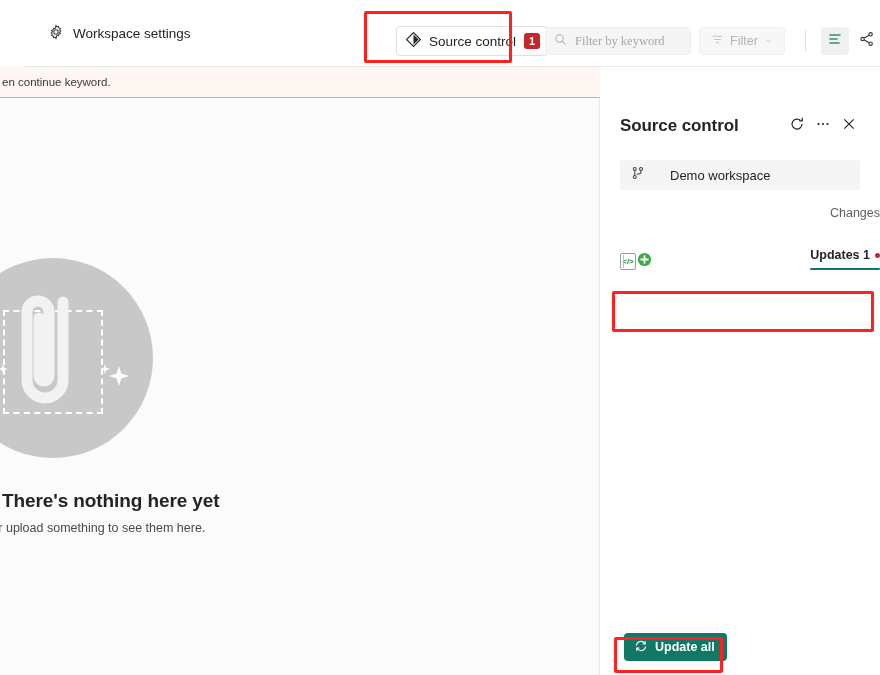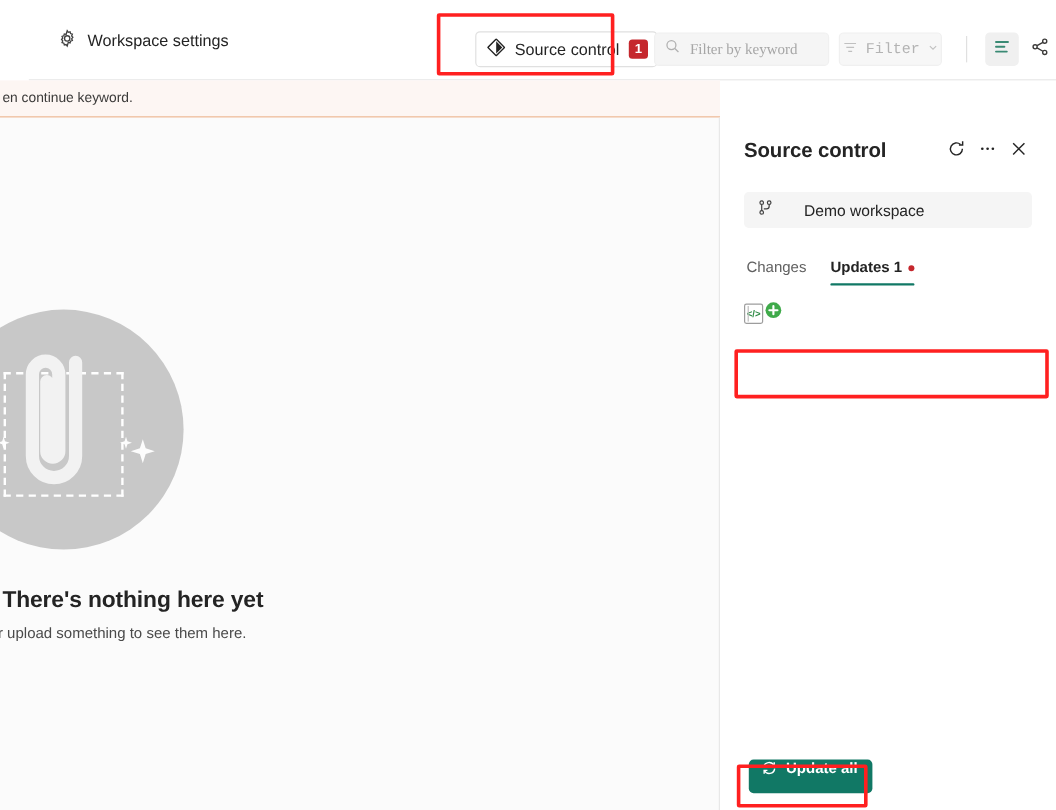--- a/index.html
+++ b/index.html
@@ -53,21 +53,21 @@
     border: 0; outline: 0; background: transparent; width: 110px;
     font-family: Liberation Serif, serif; font-size: 12.5px; color: #605e5c;
   }
   .search-box input::placeholder { color: #a6a6a6; }
 
   .filter-btn {
     position: absolute; left: 675px; top: 27px;
     width: 86px; height: 28px;
     background: #f7f7f7; border: 1px solid #f0f0f0; border-radius: 4px;
     display: flex; align-items: center; justify-content: center; gap: 6px;
-    font-size: 12.5px; color: #b3b3b3; cursor: pointer; font-family: Liberation Mono, monospace;
+    font-size: 12.5px; color: #b3b3b3; cursor: pointer;
   }
   .tb-divider {
     position: absolute; left: 781px; top: 30px; width: 1px; height: 22px;
     background: #e0e0e0;
   }
   .icon-btn {
     position: absolute; width: 28px; height: 28px; border-radius: 4px;
     display: flex; align-items: center; justify-content: center; cursor: pointer;
   }
   .icon-btn.active { background: #f0f0f0; }
@@ -129,20 +129,21 @@
   .branch-field {
     margin: 16px 20px 0 20px; height: 30px; background: #f5f5f5;
     border-radius: 4px; display: flex; align-items: center; gap: 25px;
     padding: 0 11px; cursor: pointer;
   }
   .branch-field .bname { font-size: 13px; color: #242424; }
 
   .tabs {
     display: flex; gap: 20px; margin: 16px 0 0 22px; align-items: flex-end;
     height: 32px;
+    flex-direction: column;
   }
   .tab { font-size: 12.5px; color: #616161; cursor: pointer; padding-bottom: 8px;
          position: relative; display: flex; align-items: center; gap: 5px; }
   .tab.active { color: #242424; font-weight: 700; }
   .tab.active::after {
     content: ""; position: absolute; left: 0; right: 0; bottom: 0;
     height: 2px; background: #117865; border-radius: 2px;
   }
   .tab .reddot { width: 5px; height: 5px; border-radius: 50%; background: #c5272d; }
 
@@ -155,21 +156,21 @@
 
   .row {
     position: relative; display: flex; align-items: center;
     margin: 8px 20px 0 20px; height: 30px; cursor: pointer;
   }
   .row .r-name { font-size: 13px; color: #242424; margin-left: 13px; flex: 1; }
   .row .r-status { width: 16px; display: flex; justify-content: center; }
 
   .panel-footer { margin-top: auto; padding: 0 0 14px 24px; }
   .update-all {
-    display: inline-flex; gap: 7px;
+    display: inline-flex; align-items: center; gap: 7px;
     height: 28px; padding: 0 12px 0 10px;
     background: #117865; color: #ffffff; border: 0; border-radius: 4px;
     font-family: "Liberation Sans", sans-serif;
     font-size: 12.5px; font-weight: 700; cursor: pointer;
   }
 
   
   .anno {
     position: absolute; border: 3px solid #ff2020; border-radius: 2px;
     pointer-events: none;

